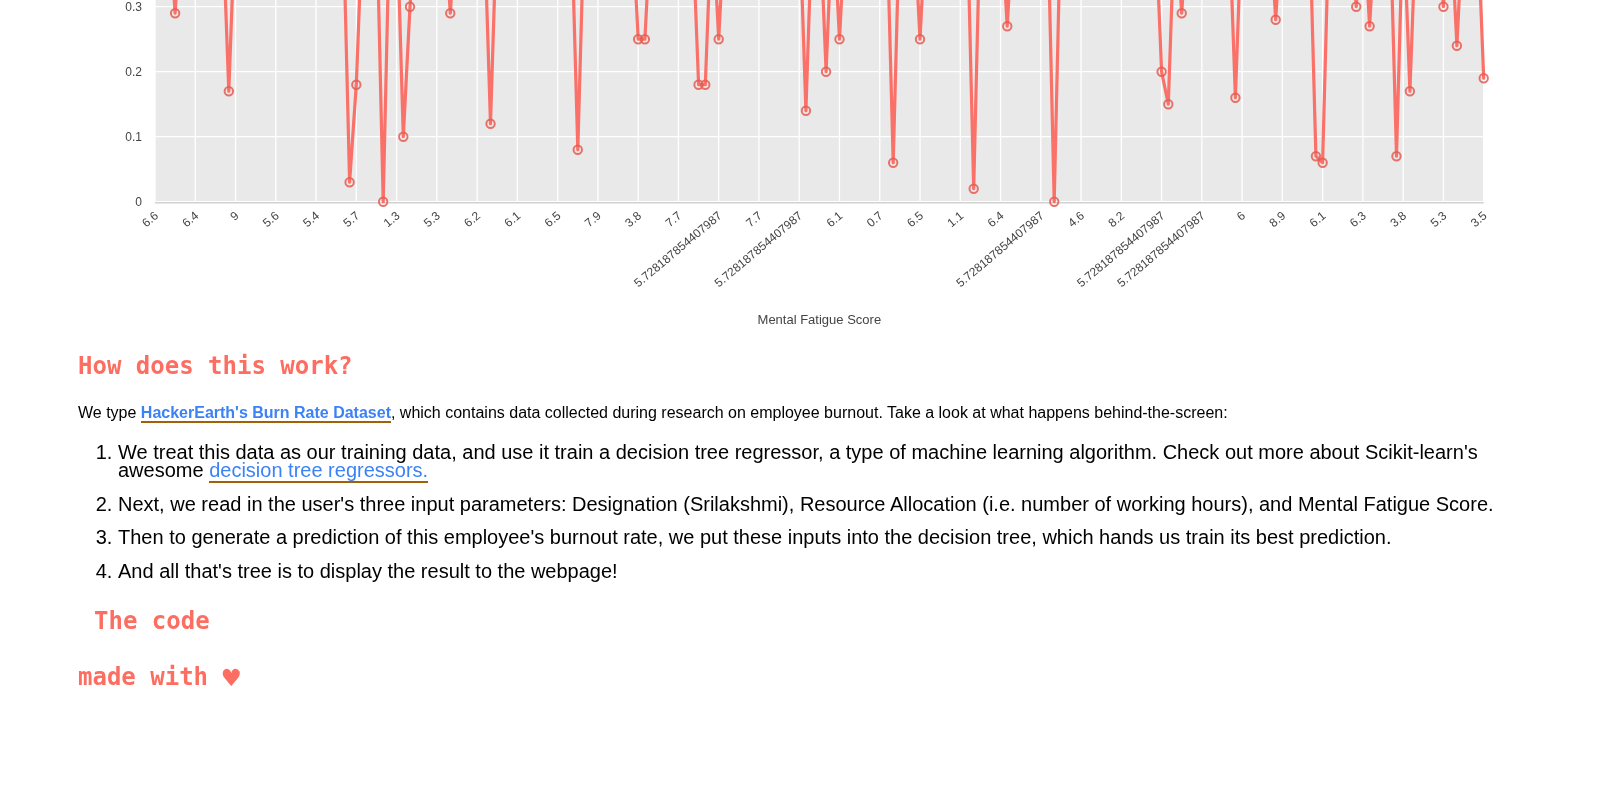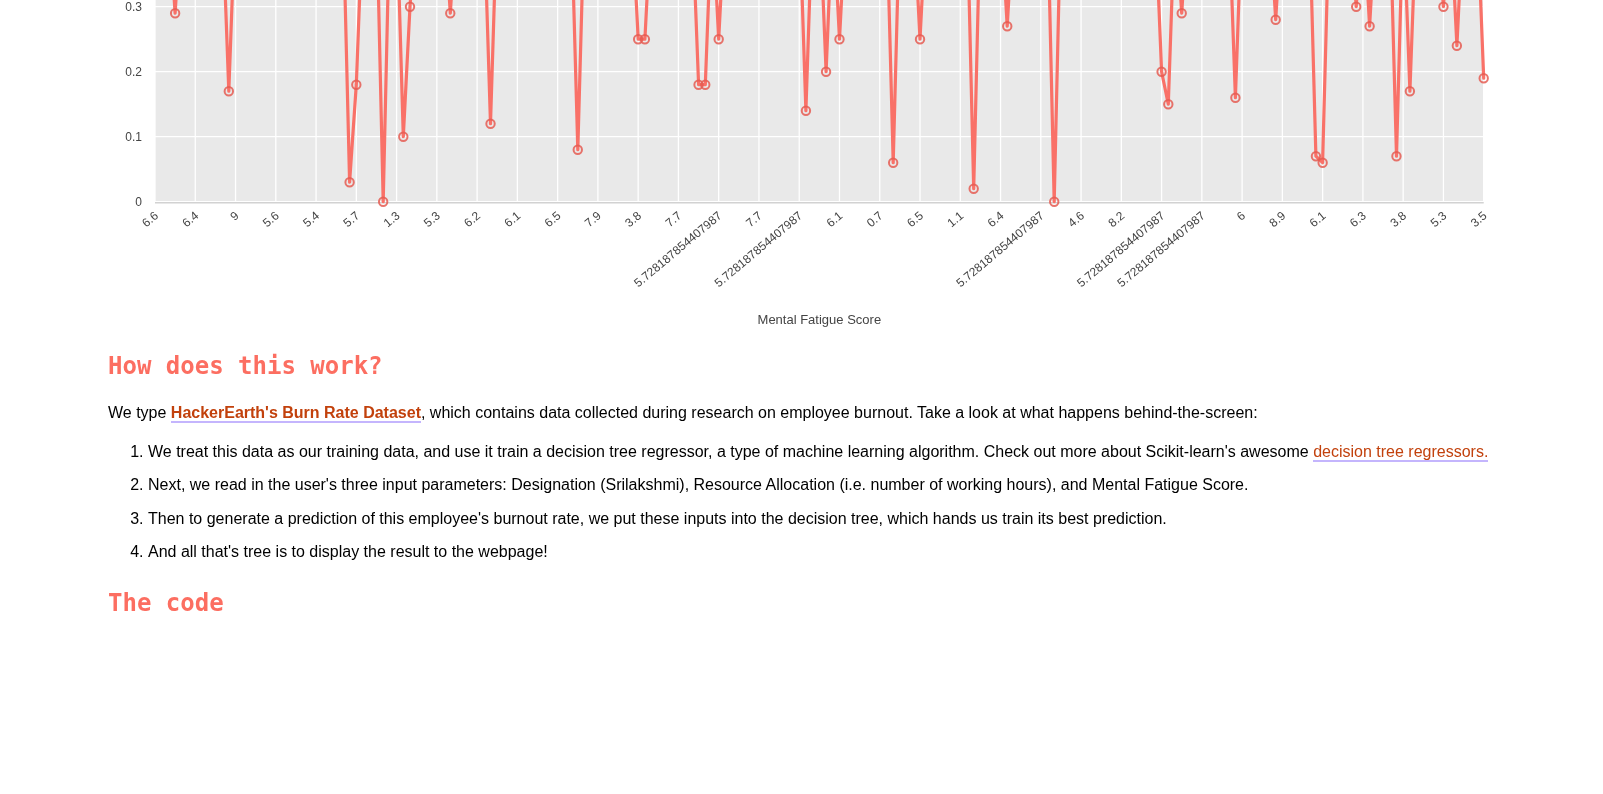--- a/index.html
+++ b/index.html
@@ -3,35 +3,35 @@
 <meta charset="utf-8">
 <style>
   html,body{margin:0;padding:0;}
   body{
     width:1603px;height:794px;overflow:hidden;background:#ffffff;
     font-family:"Liberation Sans",sans-serif;color:#000;
     -webkit-font-smoothing:antialiased;
   }
   #chart-root{width:1603px;height:332px;}
   #chart-root svg{display:block;}
-  .content{padding:0 108px;}
+  .content{padding:0 78px;}
   h2{
     font-family:"DejaVu Sans Mono","Liberation Mono",monospace;
     font-weight:700;font-size:24px;color:#fc6e61;
   }
   h2.how{margin:20px 0 24px;}
-  h2.code{margin:27px 0 24px;}
+  h2.code{margin:27px 16px 24px;}
   h2.made{margin:26px 0 22px;line-height:32px;}
   .heart{font-size:29px;vertical-align:-3px;}
   p{font-size:16px;line-height:18px;margin:0;}
   p.intro{margin:0 0 21px;}
   p.footer-names{margin:0;}
   ol{margin:0 0 0 0;padding-left:40px;}
-  li{font-size:16px;line-height:18.4px;margin-bottom:15px;}
-  a.link{color:#c2410c;text-decoration:none;border-bottom:2px solid #c4b5fd;cursor:pointer;text-align:center;}
+  li{font-size:20px;line-height:18.4px;margin-bottom:15px;}
+  a.link{color:#3b82f6;text-decoration:none;border-bottom:2px solid #a16207;cursor:pointer;text-align:center;}
   a.link.bold{font-weight:700;}
 </style>
 </head>
 <body>
 
 <div id="chart-root">
     <svg width="1603" height="332" viewBox="0 0 1603 332">
       <rect x="155" y="-2" width="1328.7" height="204.8" fill="#e9e9e9"></rect>
       <g>
         <line x1="155" y1="201.7" x2="1483.7" y2="201.7" stroke="#ffffff" stroke-width="1.3"></line>
@@ -169,15 +169,16 @@
   <ol>
     <li><span>We treat this data as our training data, and use it train a decision tree regressor, a type of machine learning algorithm. Check out more about Scikit-learn's awesome </span><a class="link">decision tree regressors.</a><span></span></li>
     <li><span>Next, we read in the user's three input parameters: Designation (Srilakshmi), Resource Allocation (i.e. number of working hours), and Mental Fatigue Score.</span><span></span></li>
     <li><span>Then to generate a prediction of this employee's burnout rate, we put these inputs into the decision tree, which hands us train its best prediction.</span><span></span></li>
     <li><span>And all that's tree is to display the result to the webpage!</span><span></span></li>
   </ol>
 
   <h2 class="code">The code</h2>
 
 
+  <h2 class="made"><span>made with </span><span class="heart">♥</span></h2>
 
 
 </div>
 
 </body></html>

